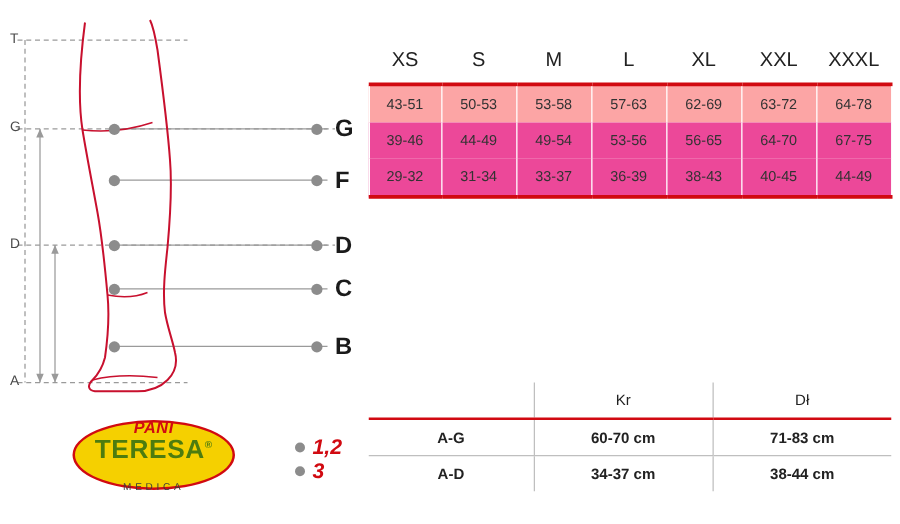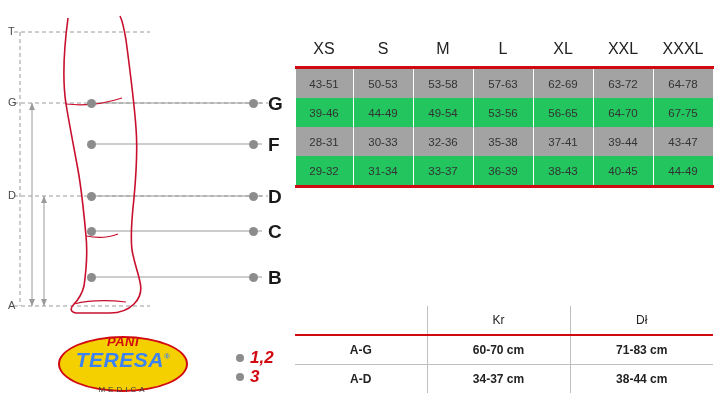--- a/index.html
+++ b/index.html
@@ -88,24 +88,23 @@
   }
   .logo-pani {
     color: #d10a11;
     font-size: 13px;
     font-weight: bold;
     font-style: italic;
     letter-spacing: 0.5px;
     margin-bottom: 1px;
   }
   .logo-teresa {
-    color: #3b82f6;
+    color: #4d7c0f;
     font-size: 21px;
     font-weight: bold;
-    font-style: italic;
     letter-spacing: 0.5px;
     position: relative;
   }
   .logo-reg {
     font-size: 8px;
     vertical-align: super;
   }
   .logo-medica {
     color: #3a3a3a;
     font-size: 8px;
@@ -160,25 +159,25 @@
     padding: 0;
     font-family: "Liberation Sans", sans-serif;
   }
   table.size-table thead th {
     font-size: 16px;
     color: #222222;
     height: 34px;
     border-bottom: 3px solid #d10a11;
   }
   table.size-table tbody tr.shaded td {
-    background: #22c55e;
+    background: #ec4899;
     text-align: center;
   }
   table.size-table tbody tr.plain td {
-    background: #a3a3a3;
+    background: #fca5a5;
   }
   table.size-table td.cell {
     border-right: 1px solid #ffffff;
   }
   table.size-table tbody tr.shaded td.cell {
     border-right: 1px solid #ffffff;
   }
   table.size-table tbody tr:last-child td {
     border-bottom: 3px solid #d10a11;
   }
@@ -345,30 +344,20 @@
         </tr>
         <tr class="shaded">
           <td class="cell"></td>
           <td class="cell val">39-46</td>
           <td class="cell val">44-49</td>
           <td class="cell val">49-54</td>
           <td class="cell val">53-56</td>
           <td class="cell val">56-65</td>
           <td class="cell val">64-70</td>
           <td class="cell val">67-75</td>
-        </tr>
-        <tr class="plain">
-          <td class="cell"></td>
-          <td class="cell val">28-31</td>
-          <td class="cell val">30-33</td>
-          <td class="cell val">32-36</td>
-          <td class="cell val">35-38</td>
-          <td class="cell val">37-41</td>
-          <td class="cell val">39-44</td>
-          <td class="cell val">43-47</td>
         </tr>
         <tr class="shaded">
           <td class="cell"></td>
           <td class="cell val">29-32</td>
           <td class="cell val">31-34</td>
           <td class="cell val">33-37</td>
           <td class="cell val">36-39</td>
           <td class="cell val">38-43</td>
           <td class="cell val">40-45</td>
           <td class="cell val">44-49</td>

